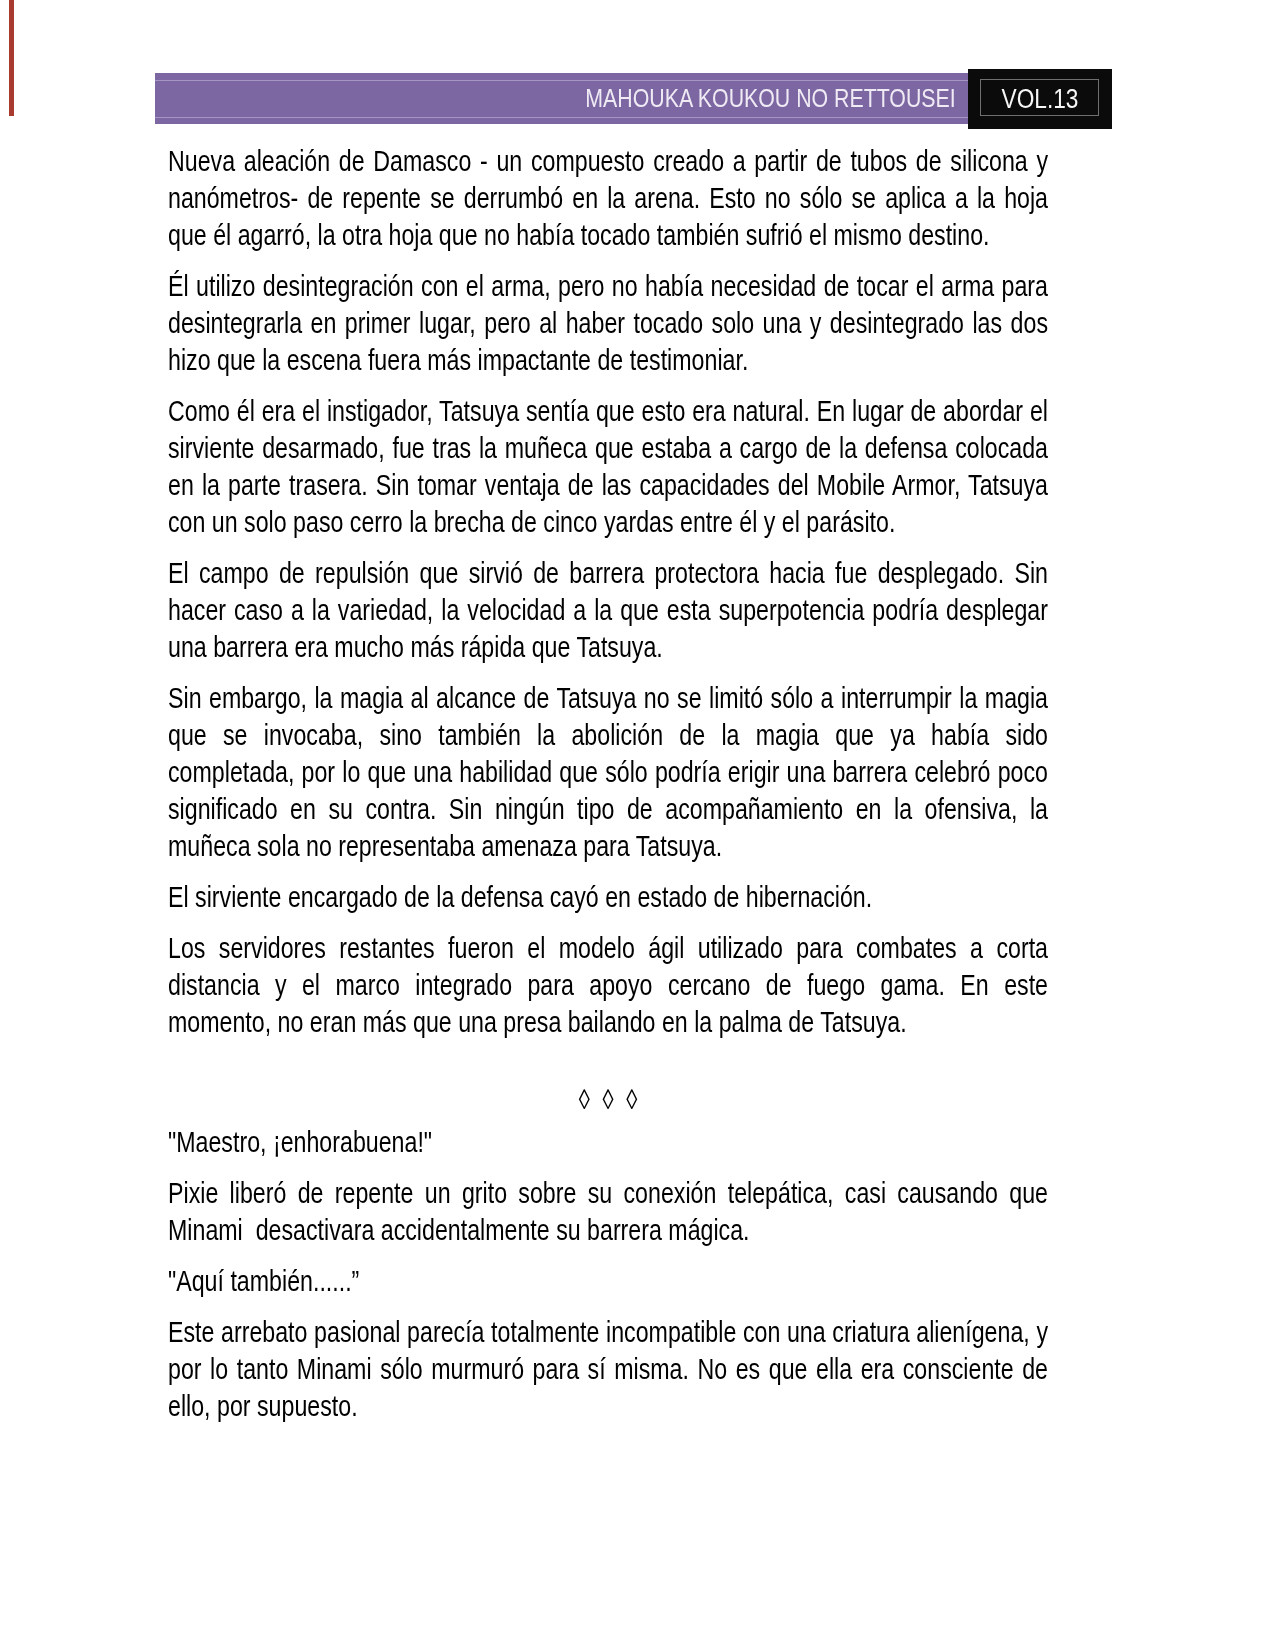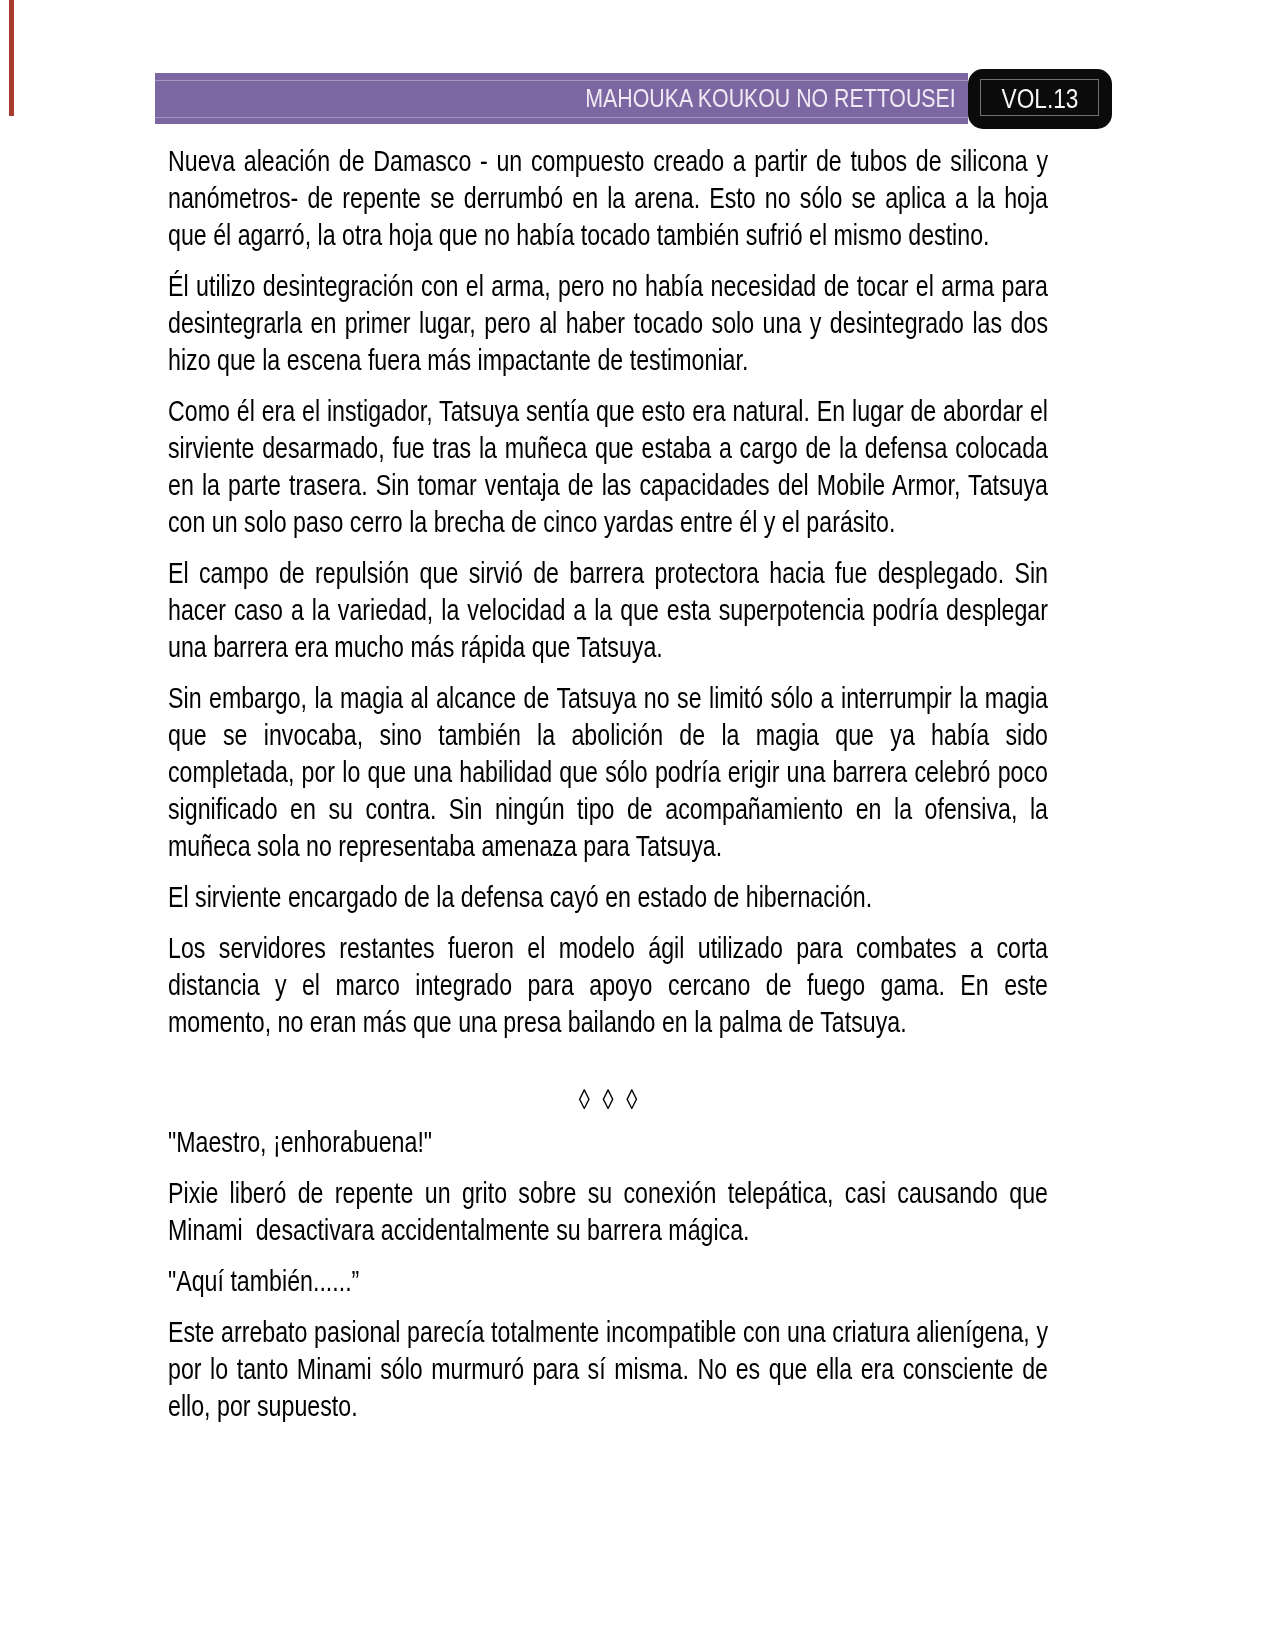--- a/index.html
+++ b/index.html
@@ -36,21 +36,21 @@
     display: flex; align-items: center;
     font-size: 26px;
     white-space: nowrap;
     transform: scaleX(0.82);
     transform-origin: 100% 50%;
   }
 
   .volume-badge {
     position: absolute;
     left: 968px; top: 69px;
-    width: 144px; height: 60px; border-radius: 15px;
+    width: 144px; height: 60px;
   }
   .volume-badge .inner-lines {
     position: absolute;
     left: 12px; right: 13px; top: 10px; bottom: 13px;
     border: 1px solid;
   }
   .volume-label {
     position: absolute; inset: 0;
     display: flex; align-items: center; justify-content: center;
     font-size: 27px;

